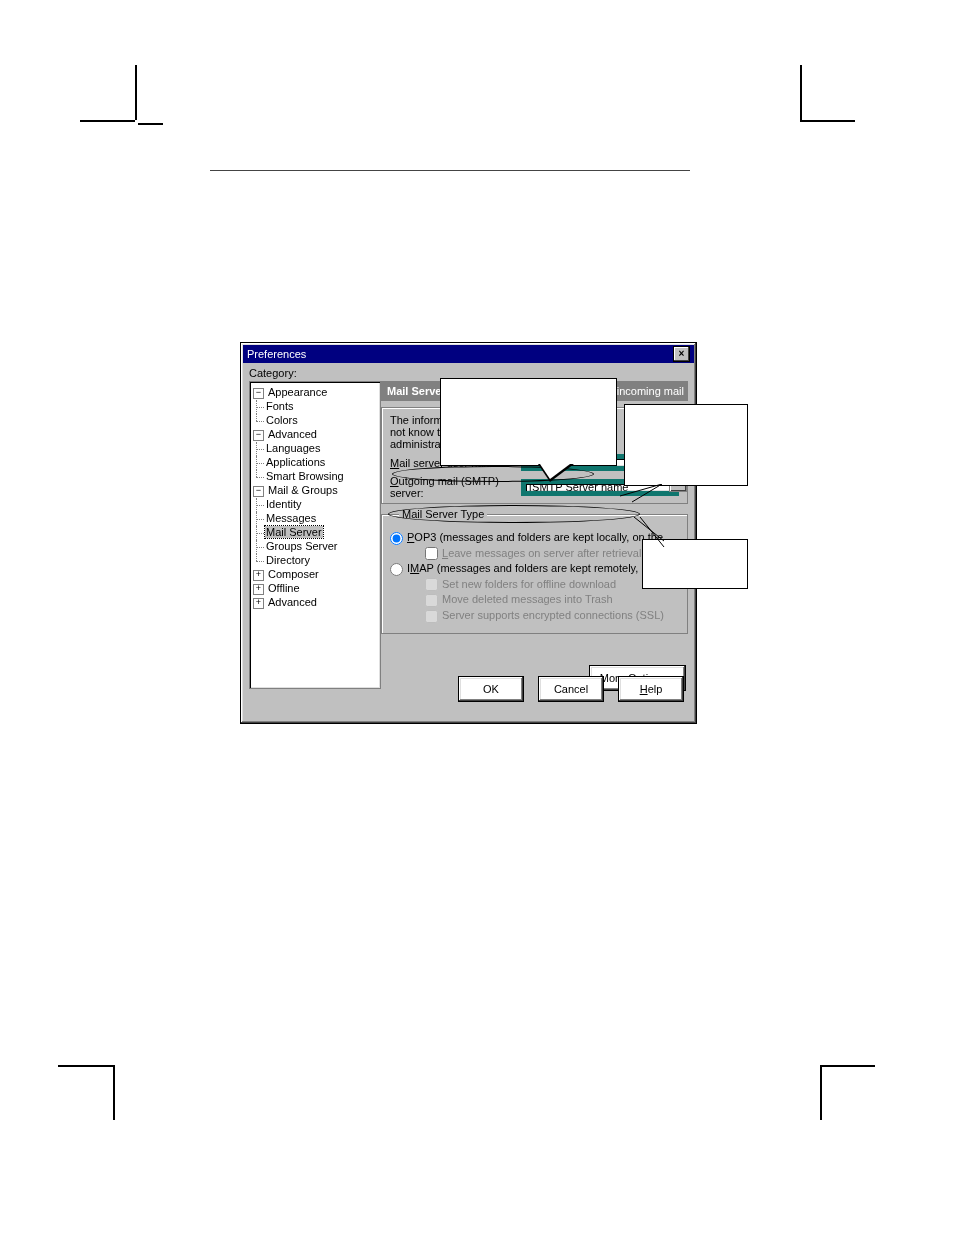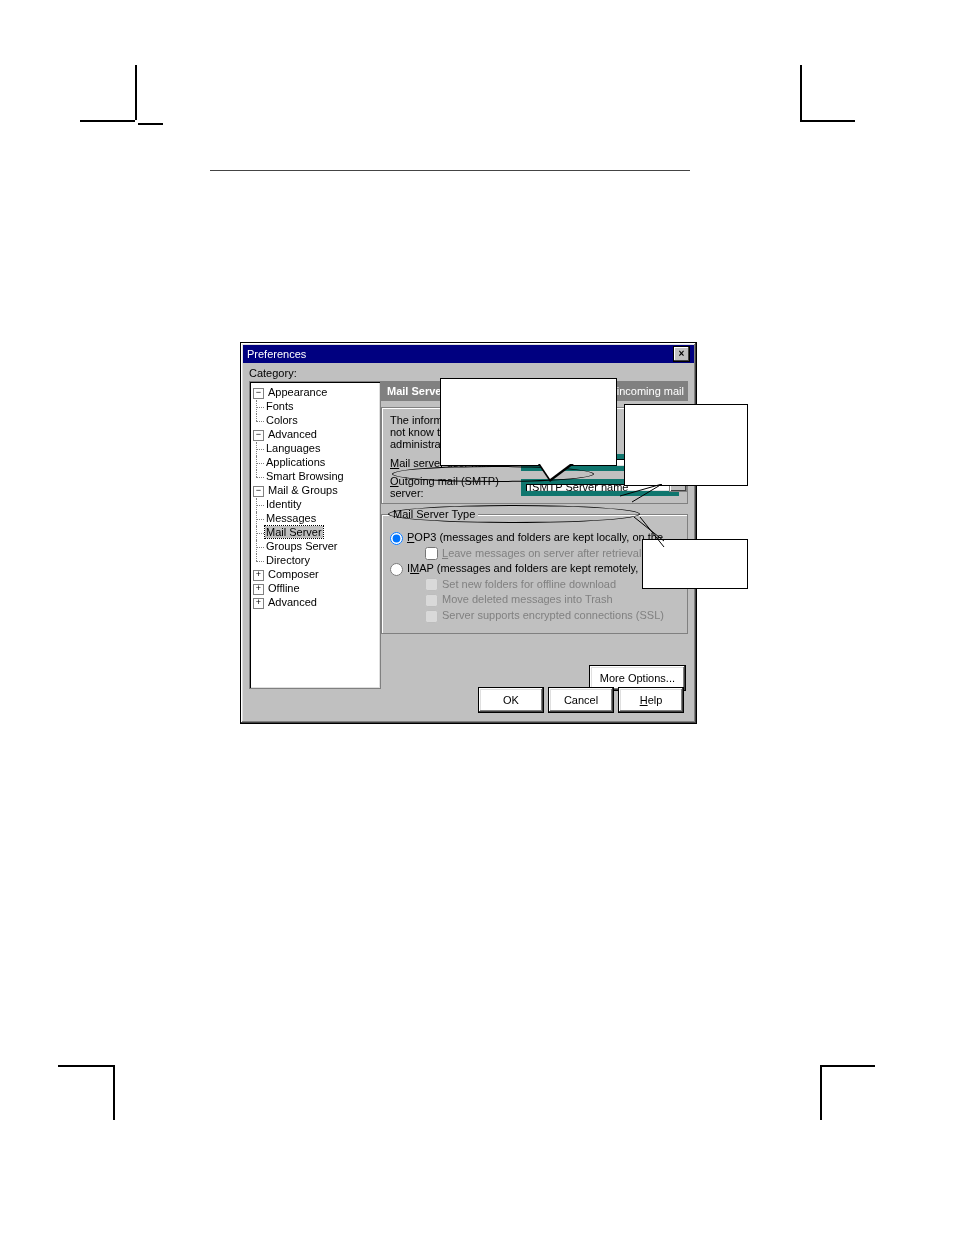--- a/index.html
+++ b/index.html
@@ -32,29 +32,29 @@
   
   .panel{position:absolute;left:140px;top:38px;right:8px;height:300px;}
   .panel-head{height:20px;background:#808080;color:#fff;display:flex;align-items:center;padding:0 6px;font-weight:bold;position:relative;}
   .panel-head .sub{font-weight:normal;position:absolute;right:4px;}
   .infobox{margin-top:6px;border:1px solid #808080;box-shadow:inset 1px 1px #fff;padding:6px 8px 4px 8px;position:relative;}
   .u{text-decoration:underline;}
   .fieldrow{margin-top:4px;display:flex;align-items:center;}
   .fieldrow label{width:140px;}
   .txt{flex:1;height:17px;background:#fff;border:5px solid #0f766e;box-shadow:inset 1px 1px #000,inset -1px -1px #dfdfdf;padding:1px 3px;font:inherit;box-sizing:border-box;}
   .group{margin-top:10px;border:1px solid #808080;box-shadow:inset 1px 1px #fff;position:relative;padding:14px 8px 8px 8px;}
-  .group-legend{position:absolute;top:-7px;left:8px;background:#c0c0c0;padding:0 3px;}
+  .group-legend{position:absolute;top:-7px;left:17px;background:#c0c0c0;padding:0 3px;}
   .opt{margin:2px 0;}
   .opt input{vertical-align:middle;margin:0 4px 0 0;}
   .subopt{margin-left:35px;}
   .subopt label{color:#808080;}
   .subopt input[disabled]{opacity:.7;}
   .btn{height:26px;background:#ffffff;border:1px solid #000;box-shadow:inset -1px -1px #404040,inset 1px 1px #fff,inset -2px -2px #808080,inset 2px 2px #dfdfdf;padding:0 10px;font:inherit;}
   .more{position:absolute;right:10px;bottom:32px;}
-  .dlg-btns{position:absolute;right:12px;bottom:10px;display:flex;gap:4px;}
+  .dlg-btns{position:absolute;right:12px;bottom:21px;display:flex;gap:14px;}
   .dlg-btns .btn{min-width:66px;}
   
   .callout1{position:absolute;left:440px;top:378px;width:175px;height:86px;background:#fff;border:1px solid #000;}
   .callout1-tail{position:absolute;left:538px;top:464px;width:0;height:0;border-left:12px solid transparent;border-right:24px solid transparent;border-top:18px solid #000;}
   .callout1-tail:after{content:"";position:absolute;left:-10px;top:-18px;width:0;height:0;border-left:10px solid transparent;border-right:20px solid transparent;border-top:15px solid #fff;}
   .callout2{position:absolute;left:624px;top:404px;width:122px;height:80px;background:#fff;border:1px solid #000;}
   .callout2-tail{position:absolute;left:620px;top:484px;width:44px;height:14px;overflow:visible;}
   .callout2-tail svg{position:absolute;left:0;top:0;}
   .callout3{position:absolute;left:642px;top:539px;width:104px;height:48px;background:#fff;border:1px solid #000;}
   .callout3-tail{position:absolute;left:634px;top:517px;width:40px;height:30px;}

